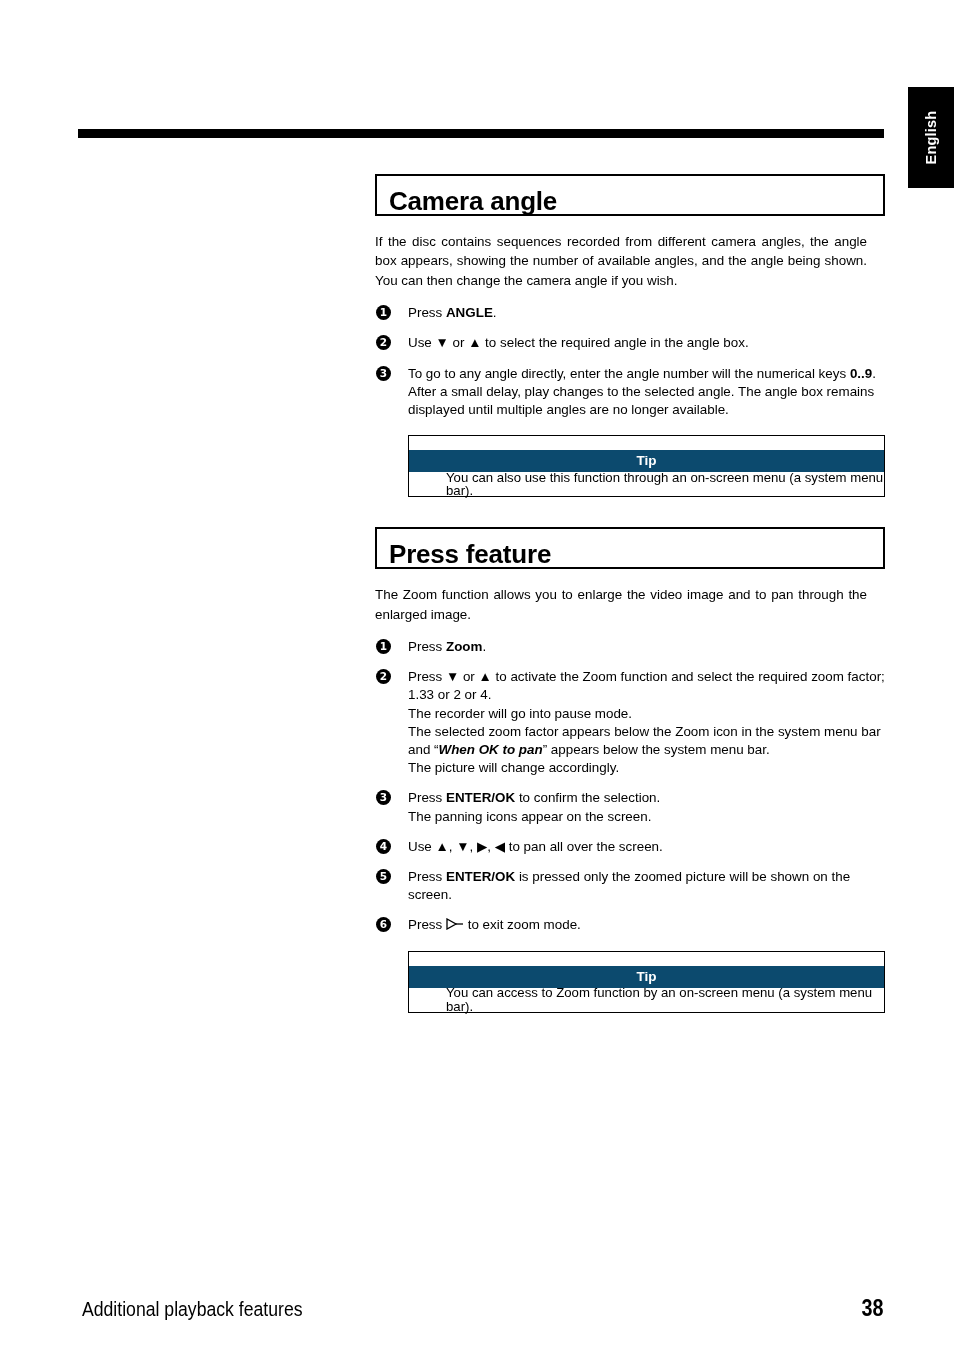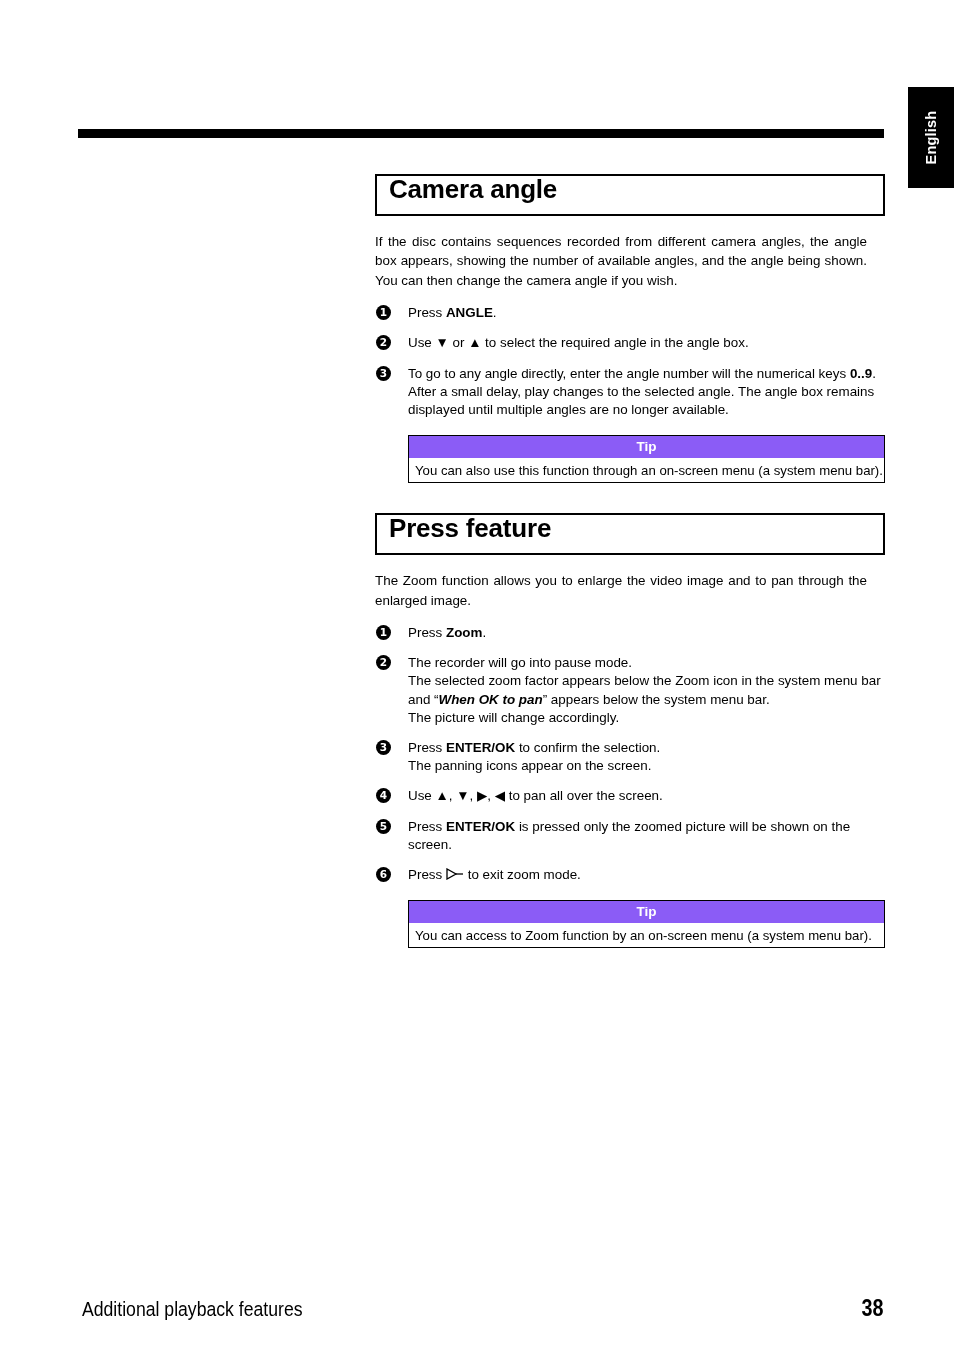--- a/index.html
+++ b/index.html
@@ -65,21 +65,21 @@
     width: 510px;
   }
 
   
   .section-head {
     border: 2px solid #000000;
     box-sizing: border-box;
     width: 510px;
     height: 42px;
     display: flex;
-    align-items: flex-start;
+    align-items: flex-end;
     padding-left: 12px;
   }
   .section-head-text {
     font-size: 26px;
     font-weight: bold;
     letter-spacing: -0.2px;
     line-height: 1;
   }
 
   
@@ -133,36 +133,38 @@
 
   
   .tip {
     margin-left: 33px;
     width: 477px;
     box-sizing: border-box;
     border: 1.5px solid #000000;
     margin-top: 16px;
   }
   .tip-head {
-    background: #8b5cf6;
+    background: #0c4a6e;
     color: #ffffff;
     font-size: 13.5px;
     font-weight: bold;
     text-align: center;
     height: 22px;
     line-height: 22px;
+    margin-top: 14px;
   }
   .tip-body {
     background: #ffffff;
     font-size: 13.2px;
     line-height: 1;
     height: 24px;
     display: flex;
     align-items: center;
     padding-left: 6px;
+    margin-left: 31px;
   }
 
   .spacer-lg { height: 30px; }
 
   
   .footer {
     position: absolute;
     left: 82px;
     top: 1295px;
     width: 802px;
@@ -239,20 +241,21 @@
     <div class="steps">
 
       <div class="step">
         <span class="step-num">1</span>
         <span class="step-body"><span>Press </span><b>Zoom</b><span>.</span></span>
       </div>
 
       <div class="step">
         <span class="step-num">2</span>
         <span class="step-body">
+          <span class="step-line">Press ▼ or ▲ to activate the Zoom function and select the required zoom factor; 1.33 or 2 or 4.</span>
           <span class="step-line">The recorder will go into pause mode.</span>
           <span class="step-line"><span>The selected zoom factor appears below the Zoom icon in the system menu bar and “</span><span class="bi">When OK to pan</span><span>” appears below the system menu bar.</span></span>
           <span class="step-line">The picture will change accordingly.</span>
         </span>
       </div>
 
       <div class="step">
         <span class="step-num">3</span>
         <span class="step-body">
           <span class="step-line"><span>Press </span><b>ENTER/OK</b><span> to confirm the selection.</span></span>

